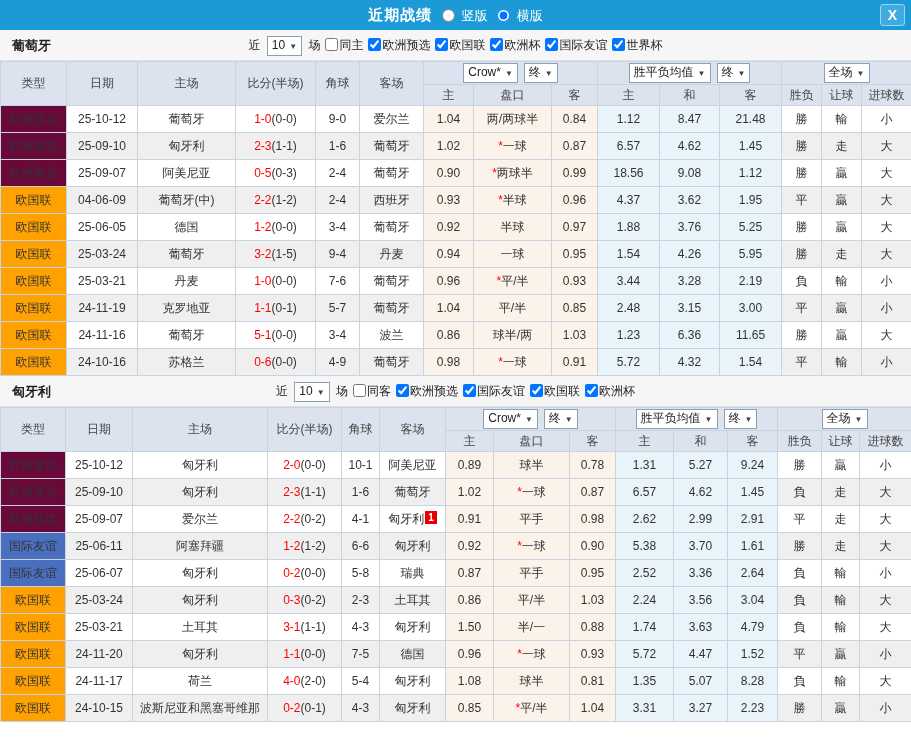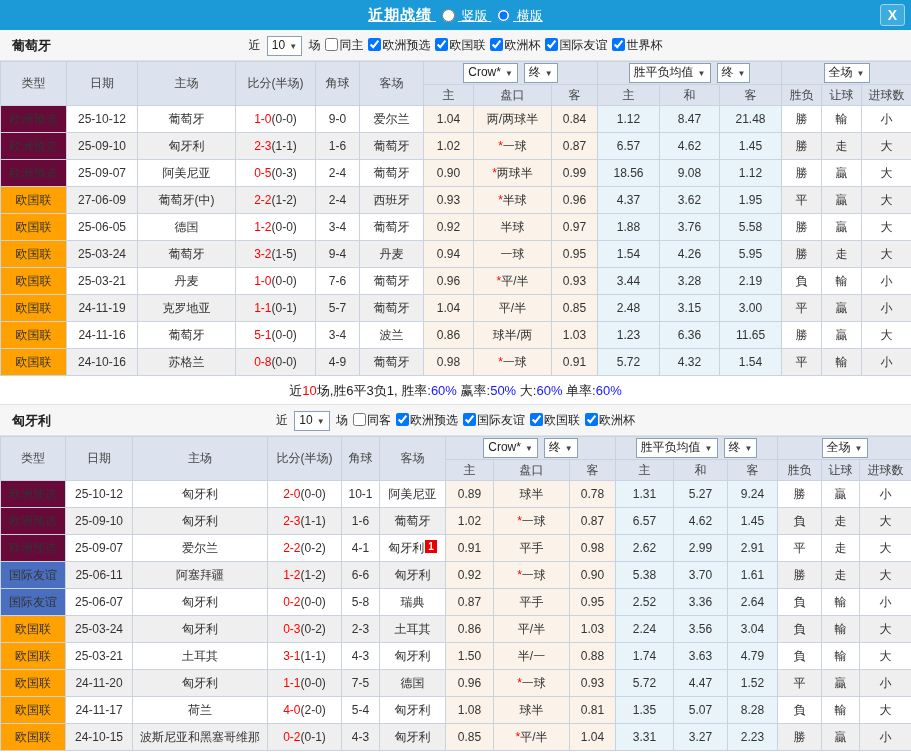--- a/index.html
+++ b/index.html
@@ -3,21 +3,21 @@
 <meta charset="utf-8">
 <style>
   * { box-sizing: border-box; }
   html,body { margin:0; padding:0; }
   body {
     width:911px; height:754px; overflow:hidden; background:#fff;
     font-family:"Liberation Sans","DejaVu Sans",sans-serif;
   }
   
   .topbar { height:30px; background:#1B9AD7; position:relative; color:#fff; }
-  .tcenter { text-align:center; line-height:30px; font-size:13px;text-decoration:underline; }
+  .tcenter { text-align:center; line-height:30px; font-size:13px; }
   .title { font-weight:bold; font-size:15px; letter-spacing:1px; }
   .tradio { margin-left:6px; cursor:pointer; }
   .tradio input { vertical-align:middle; margin:0 3px 2px 0; }
   .close-btn {
     position:absolute; right:6px; top:4px; width:25px; height:22px;
     background:#3FACE1; border:1px solid #9AD6F2; border-radius:3px;
     color:#fff; font-weight:bold; text-align:center; line-height:20px;
     font-size:14px; cursor:pointer;
   }
   
@@ -175,21 +175,21 @@
           <td class="cream">0.99</td>
           <td class="blueish">18.56</td>
           <td class="blueish">9.08</td>
           <td class="blueish">1.12</td>
           <td class="alt r">勝</td>
           <td class="alt r">贏</td>
           <td class="alt r">大</td>
         </tr>
         <tr class="datarow even">
           <td class="typecell" style="background: rgb(255, 161, 1);">欧国联</td>
-          <td class="alt">27-06-09</td>
+          <td class="alt">04-06-09</td>
           <td class="alt hl">葡萄牙(中)</td>
           <td class="alt"><span class="ft">2-2</span><span class="ht">(1-2)</span></td>
           <td class="alt">2-4</td>
           <td class="alt">西班牙</td>
           <td class="cream">0.93</td>
           <td class="cream"><span class="star">*</span><span>半球</span></td>
           <td class="cream">0.96</td>
           <td class="blueish">4.37</td>
           <td class="blueish">3.62</td>
           <td class="blueish">1.95</td>
@@ -202,21 +202,21 @@
           <td class="alt">25-06-05</td>
           <td class="alt">德国</td>
           <td class="alt"><span class="ft">1-2</span><span class="ht">(0-0)</span></td>
           <td class="alt">3-4</td>
           <td class="alt hl">葡萄牙</td>
           <td class="cream">0.92</td>
           <td class="cream">半球</td>
           <td class="cream">0.97</td>
           <td class="blueish">1.88</td>
           <td class="blueish">3.76</td>
-          <td class="blueish">5.58</td>
+          <td class="blueish">5.25</td>
           <td class="alt r">勝</td>
           <td class="alt r">贏</td>
           <td class="alt r">大</td>
         </tr>
         <tr class="datarow even">
           <td class="typecell" style="background: rgb(255, 161, 1);">欧国联</td>
           <td class="alt">25-03-24</td>
           <td class="alt hl">葡萄牙</td>
           <td class="alt"><span class="ft">3-2</span><span class="ht">(1-5)</span></td>
           <td class="alt">9-4</td>
@@ -279,36 +279,35 @@
           <td class="blueish">6.36</td>
           <td class="blueish">11.65</td>
           <td class="alt r">勝</td>
           <td class="alt r">贏</td>
           <td class="alt r">大</td>
         </tr>
         <tr class="datarow even">
           <td class="typecell" style="background: rgb(255, 161, 1);">欧国联</td>
           <td class="alt">24-10-16</td>
           <td class="alt">苏格兰</td>
-          <td class="alt"><span class="ft">0-8</span><span class="ht">(0-0)</span></td>
+          <td class="alt"><span class="ft">0-6</span><span class="ht">(0-0)</span></td>
           <td class="alt">4-9</td>
           <td class="alt hl">葡萄牙</td>
           <td class="cream">0.98</td>
           <td class="cream"><span class="star">*</span><span>一球</span></td>
           <td class="cream">0.91</td>
           <td class="blueish">5.72</td>
           <td class="blueish">4.32</td>
           <td class="blueish">1.54</td>
           <td class="alt b">平</td>
           <td class="alt g">輸</td>
           <td class="alt g">小</td>
         </tr>
       </tbody>
   </table>
-  <div class="summary"><span>近</span><span class="red">10</span><span>场,胜6平3负1, 胜率:</span><span class="blue">60%</span><span> 赢率:</span><span class="blue">50%</span><span> 大:</span><span class="blue">60%</span><span> 单率:</span><span class="blue">60%</span></div>
 </div>
 
 <div>
   <div class="section-bar">
     <span class="team-name">匈牙利</span>
     <div class="filterwrap"><span>近 </span><span class="selbox"><span>10</span><span class="arr">▼</span></span><span> 场</span><label><input type="checkbox" style=""><span>同客</span></label><label><input type="checkbox" checked="" style=""><span>欧洲预选</span></label><label><input type="checkbox" checked="" style=""><span>国际友谊</span></label><label><input type="checkbox" checked="" style=""><span>欧国联</span></label><label><input type="checkbox" checked="" style=""><span>欧洲杯</span></label></div>
   </div>
   <table class="results">
     <colgroup>
         <col style="width: 65px;">

